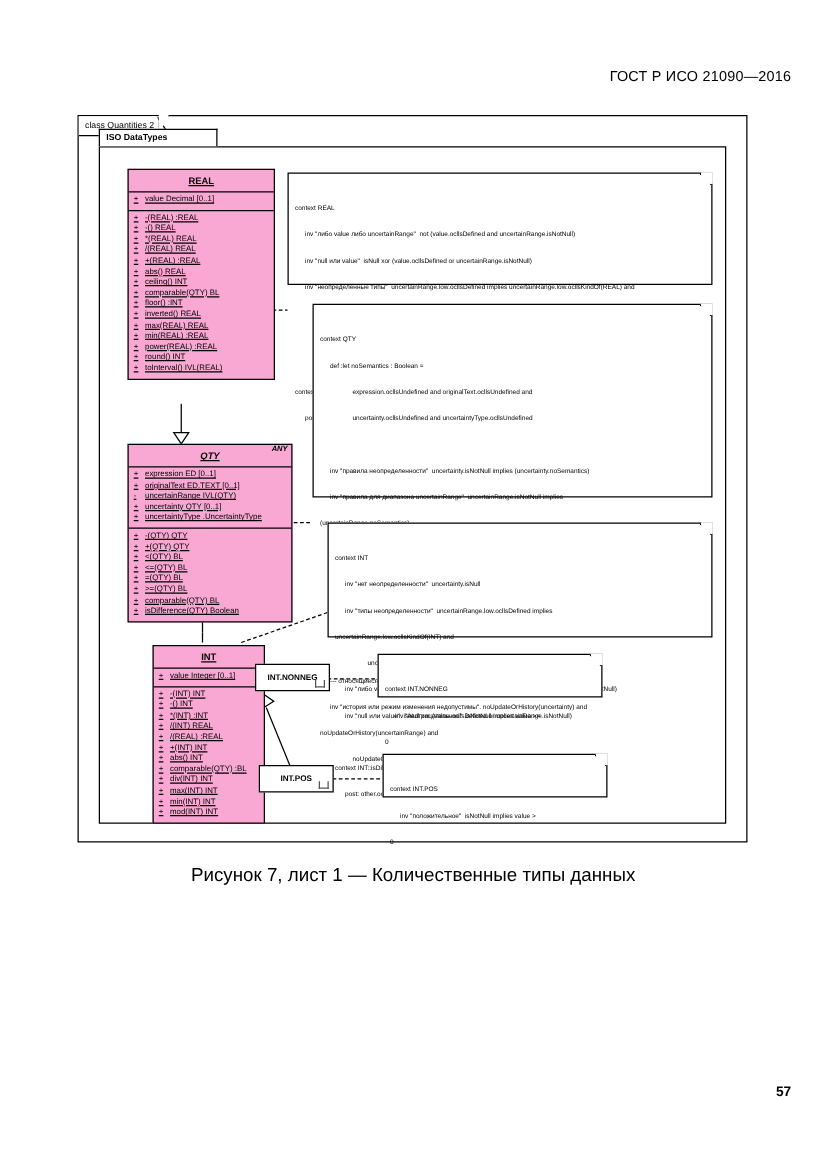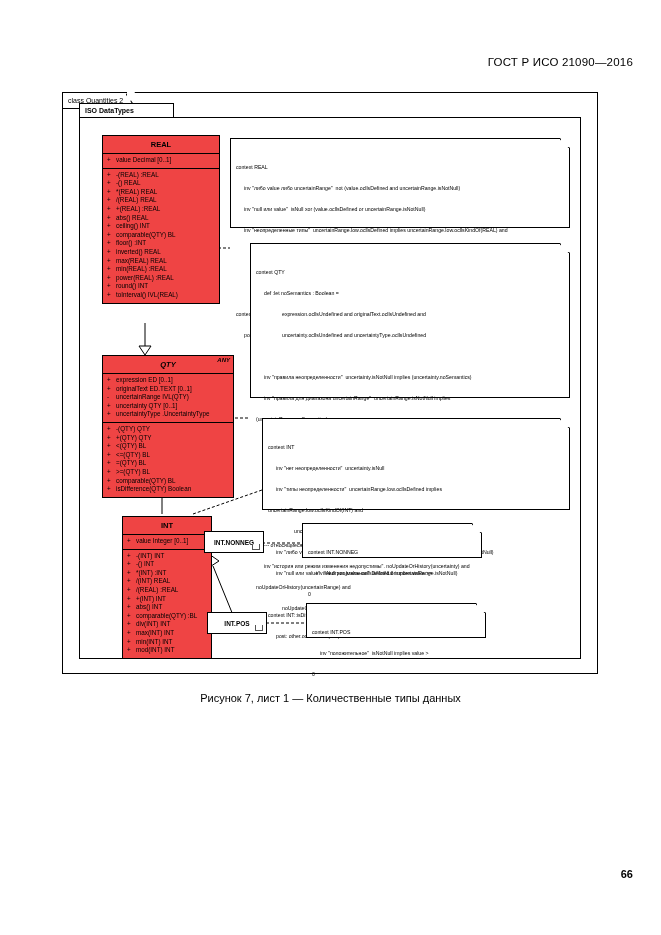--- a/index.html
+++ b/index.html
@@ -16,21 +16,21 @@
     position:absolute;top:56px;right:28px;
     font-size:11.5px;font-weight:normal;letter-spacing:.2px;
     white-space:nowrap;
   }
   .page-number{
     position:absolute;right:28px;bottom:55px;
     font-size:11px;font-weight:bold;
   }
   .figure-caption{
     position:absolute;left:0;right:0;top:692px;
-    text-align:center;font-size:11px;
+    text-align:center;font-size:15px;
   }
   
   .diagram-frame{
     position:absolute;left:62px;top:92px;
     width:534px;height:580px;
     border:1px solid #000;
     background:#fff;
   }
   .frame-tab{
     position:absolute;left:0;top:0;
@@ -70,22 +70,23 @@
     border:1px solid #000;border-bottom:none;
     background:#fff;
     font-size:7px;line-height:14px;
     padding-left:5px;font-weight:bold;
     box-sizing:border-box;
   }
   
   .uml-class{
     position:absolute;
     border:1px solid #000;
-    background:#ef4444;
+    background:#f9a8d4;
     box-sizing:border-box;
+    text-decoration:underline;
   }
   .uml-name{
     text-align:center;font-weight:bold;font-size:7.5px;
     padding:4px 2px 4px;
     border-bottom:1px solid #000;
     position:relative;
   }
   .stereo{
     position:absolute;right:3px;top:1px;
     font-size:6px;font-style:italic;font-weight:bold;
@@ -154,21 +155,21 @@
   .note-line{display:block;}
   .ind1{padding-left:8px;}
   .ind2{padding-left:18px;}
   .ind3{padding-left:26px;}
   svg.overlay{position:absolute;left:0;top:0;pointer-events:none;}
 </style>
 </head>
 <body>
 
 <div class="gost-header">ГОСТ Р ИСО 21090—2016</div>
-<div class="page-number">66</div>
+<div class="page-number">57</div>
 <div class="figure-caption">Рисунок 7, лист 1 — Количественные типы данных</div>
 
 <div class="diagram-frame">
 
   <div class="frame-tab">
     <span>class Quantities 2</span>
     <span class="cut"></span>
   </div>
 
   <div class="package">

